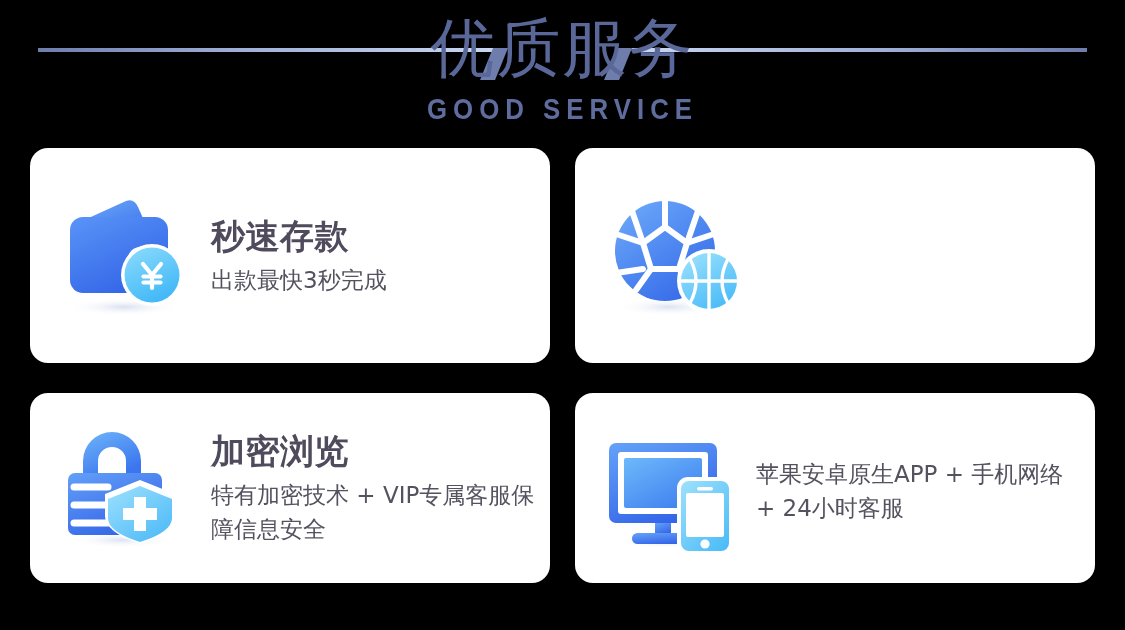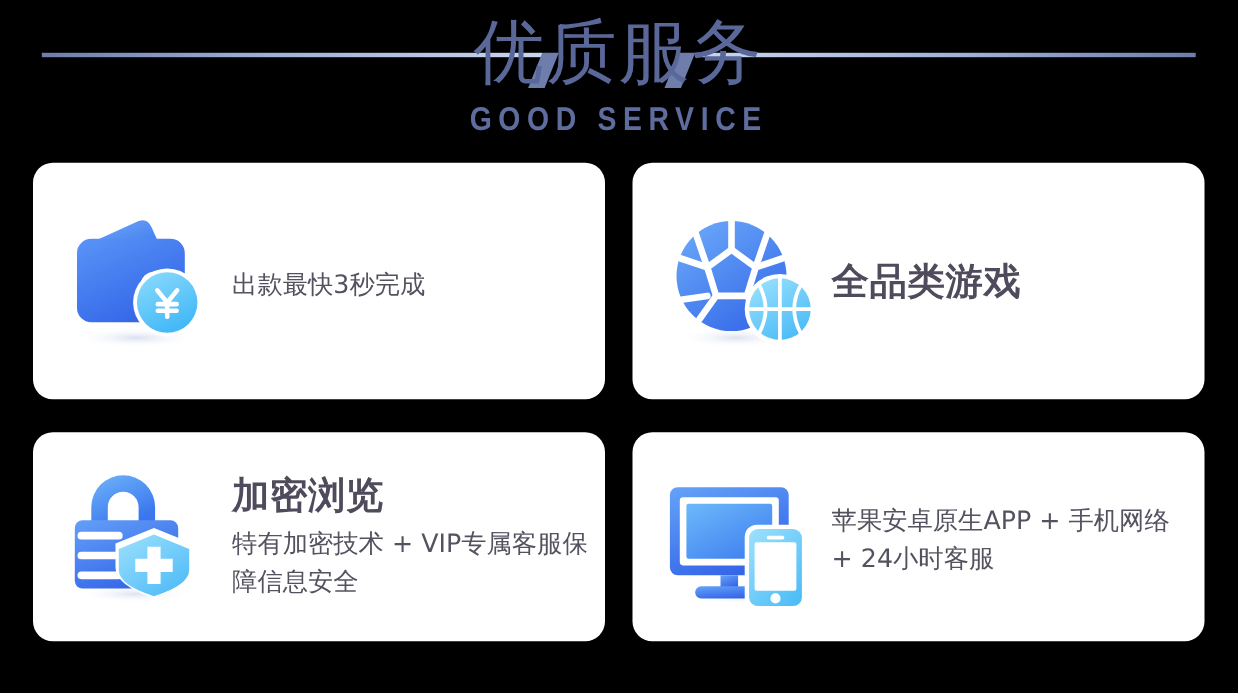--- a/index.html
+++ b/index.html
@@ -197,20 +197,21 @@
           <g stroke="#ffffff" stroke-width="4.2" stroke-linecap="round" fill="none">
             <path d="M83 73 L92 84"></path>
             <path d="M101 73 L92 84"></path>
             <path d="M92 84 L92 97"></path>
             <path d="M83.5 85.5 L100.5 85.5"></path>
             <path d="M83.5 91.5 L100.5 91.5"></path>
           </g>
         </svg>
       </div>
       <div class="card-text">
+        <div class="card-title">秒速存款</div>
         <div class="card-desc">出款最快3秒完成</div>
       </div>
     </div>
 
     <div class="card">
       <div class="icon-wrap">
         <svg width="145" height="130" viewBox="0 0 145 130">
           <defs>
             <linearGradient id="sg1" x1="0.15" y1="0" x2="0.85" y2="1">
               <stop offset="0%" stop-color="#6aa8f9"></stop>
@@ -243,21 +244,20 @@
           <circle cx="104" cy="90" r="28" fill="url(#sg2)"></circle>
           <g fill="none" stroke="#ffffff" stroke-width="3.4" stroke-linecap="round">
             <path d="M104 62 L104 118"></path>
             <path d="M76.5 90 L131.5 90"></path>
             <path d="M85 68 Q97 90 85 112"></path>
             <path d="M123 68 Q111 90 123 112"></path>
           </g>
         </svg>
       </div>
       <div class="card-text">
-        <div class="card-title">全品类游戏</div>
       </div>
     </div>
 
     <div class="card">
       <div class="icon-wrap">
         <svg width="145" height="130" viewBox="0 0 145 130">
           <defs>
             <linearGradient id="lg1" x1="0" y1="0" x2="0.55" y2="1">
               <stop offset="0%" stop-color="#63a0f8"></stop>
               <stop offset="100%" stop-color="#3566e8"></stop>

